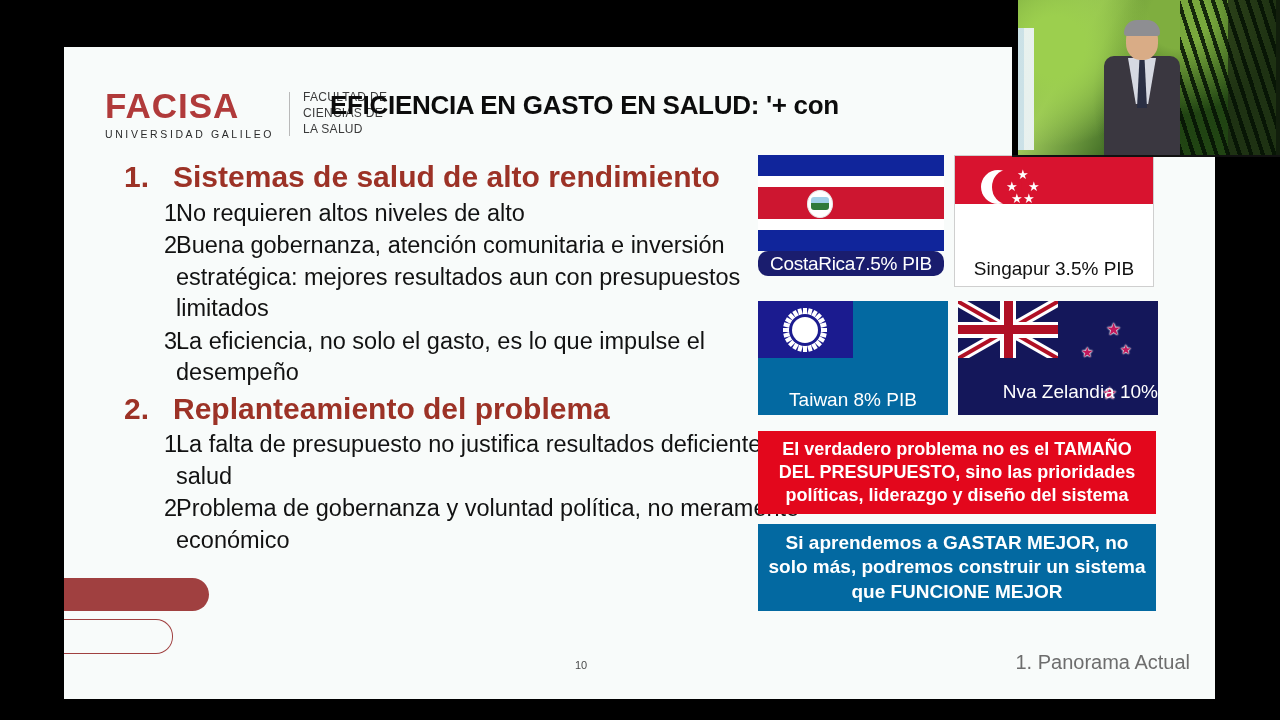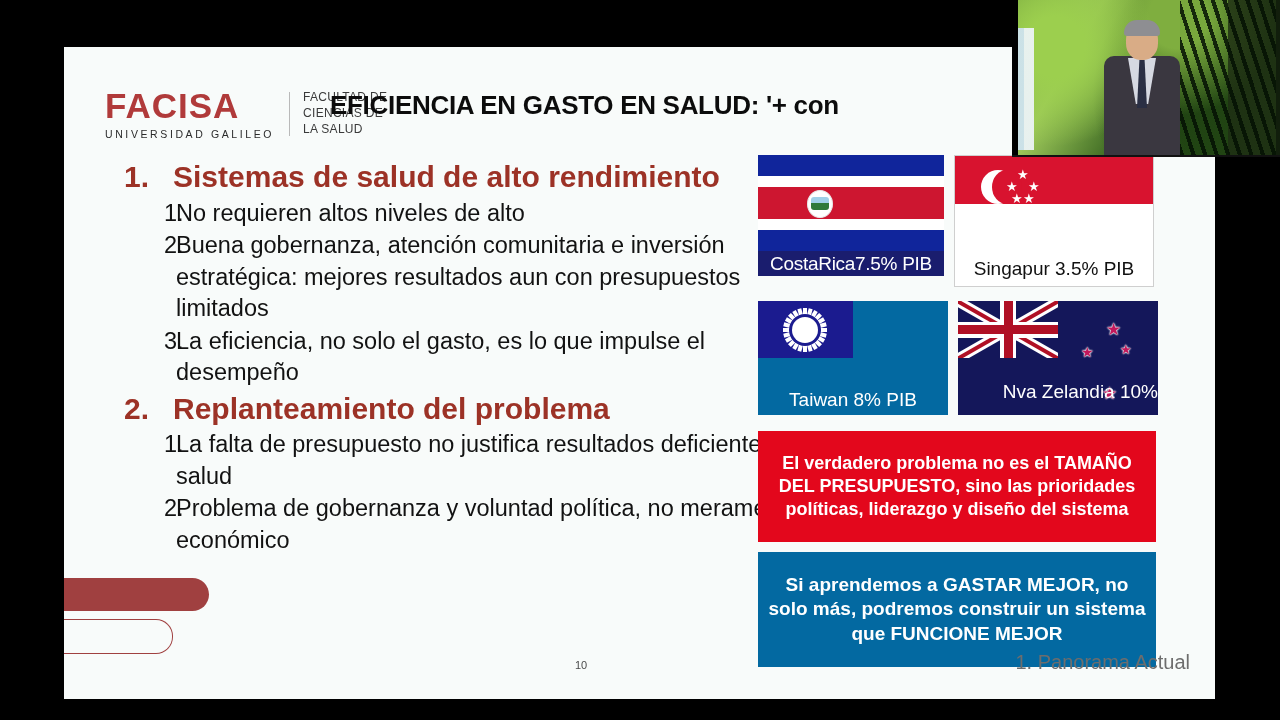--- a/index.html
+++ b/index.html
@@ -60,21 +60,21 @@
   .cr-b1{height:21px;background:#10259b;}
   .cr-w1{height:11px;background:#fff;}
   .cr-r{height:32px;background:#cd1630;position:relative;}
   .cr-w2{height:11px;background:#fff;}
   .cr-b2{height:21px;background:#10259b;}
   .cr-emblem{position:absolute;left:49px;top:3px;width:24px;height:26px;border-radius:50%;
     background:#fff;border:1.5px solid #e8e8e8;}
   .cr-emblem::after{content:"";position:absolute;left:3px;top:6px;width:18px;height:13px;
     border-radius:3px;background:linear-gradient(#9fd0e8 0 46%,#2f7a3a 46% 100%);}
   .cr-label{width:186px;height:25px;background:#1a1d6e;color:#fff;font-size:19px;
-    display:flex;align-items:center;justify-content:center;letter-spacing:-.3px;}
+    display:flex;align-items:center;justify-content:center;letter-spacing:-.3px;border-radius:10px;}
 
   
   .sg-card{width:200px;background:#fff;border:1.5px solid #cfcfcf;}
   .sg-flag{width:100%;height:96px;display:flex;flex-direction:column;}
   .sg-red{height:50%;background:#d8132f;position:relative;}
   .sg-white{height:50%;background:#fff;}
   .sg-moon{position:absolute;left:26px;top:14px;width:34px;height:34px;border-radius:50%;
     background:#fff;}
   .sg-moon::after{content:"";position:absolute;left:11px;top:0px;width:30px;height:34px;
     border-radius:50%;background:#d8132f;}
@@ -105,21 +105,21 @@
   .nz-cv{position:absolute;left:0;top:calc(50% - 8px);width:100%;height:16px;background:#fff;}
   .nz-ch{position:absolute;left:calc(50% - 8px);top:0;width:16px;height:100%;background:#fff;}
   .nz-cv2{position:absolute;left:0;top:calc(50% - 4.5px);width:100%;height:9px;background:#b01025;}
   .nz-ch2{position:absolute;left:calc(50% - 4.5px);top:0;width:9px;height:100%;background:#b01025;}
   .nz-star{position:absolute;color:#c2185b;font-size:17px;line-height:1;
            text-shadow:0 0 1.5px #fff,0 0 1.5px #fff,0 0 2px #fff;}
   .nz-label{position:absolute;left:0;bottom:12px;width:100%;text-align:right;color:#fff;font-size:19px;}
 
   
   .msg{width:398px;box-sizing:border-box;text-align:center;color:#fff;font-weight:bold;
-       line-height:1.28;padding:21px 10px;}
+       line-height:1.28;padding:7px 10px;}
   .msg-red{background:#e3071c;font-size:18px;margin-top:16px;}
   .msg-green{background:#0369a1;font-size:19px;margin-top:10px;}
 
   
   .page-num{position:absolute;left:511px;top:612px;font-size:11px;color:#4b4b4b;}
   .footer-note{position:absolute;right:25px;top:604px;font-size:20px;color:#6d6d6d;}
 
   
   #video{position:absolute;left:1012px;top:0;width:268px;height:155px;
     background:#0d1a07;overflow:hidden;border-bottom:2px solid #111;}

